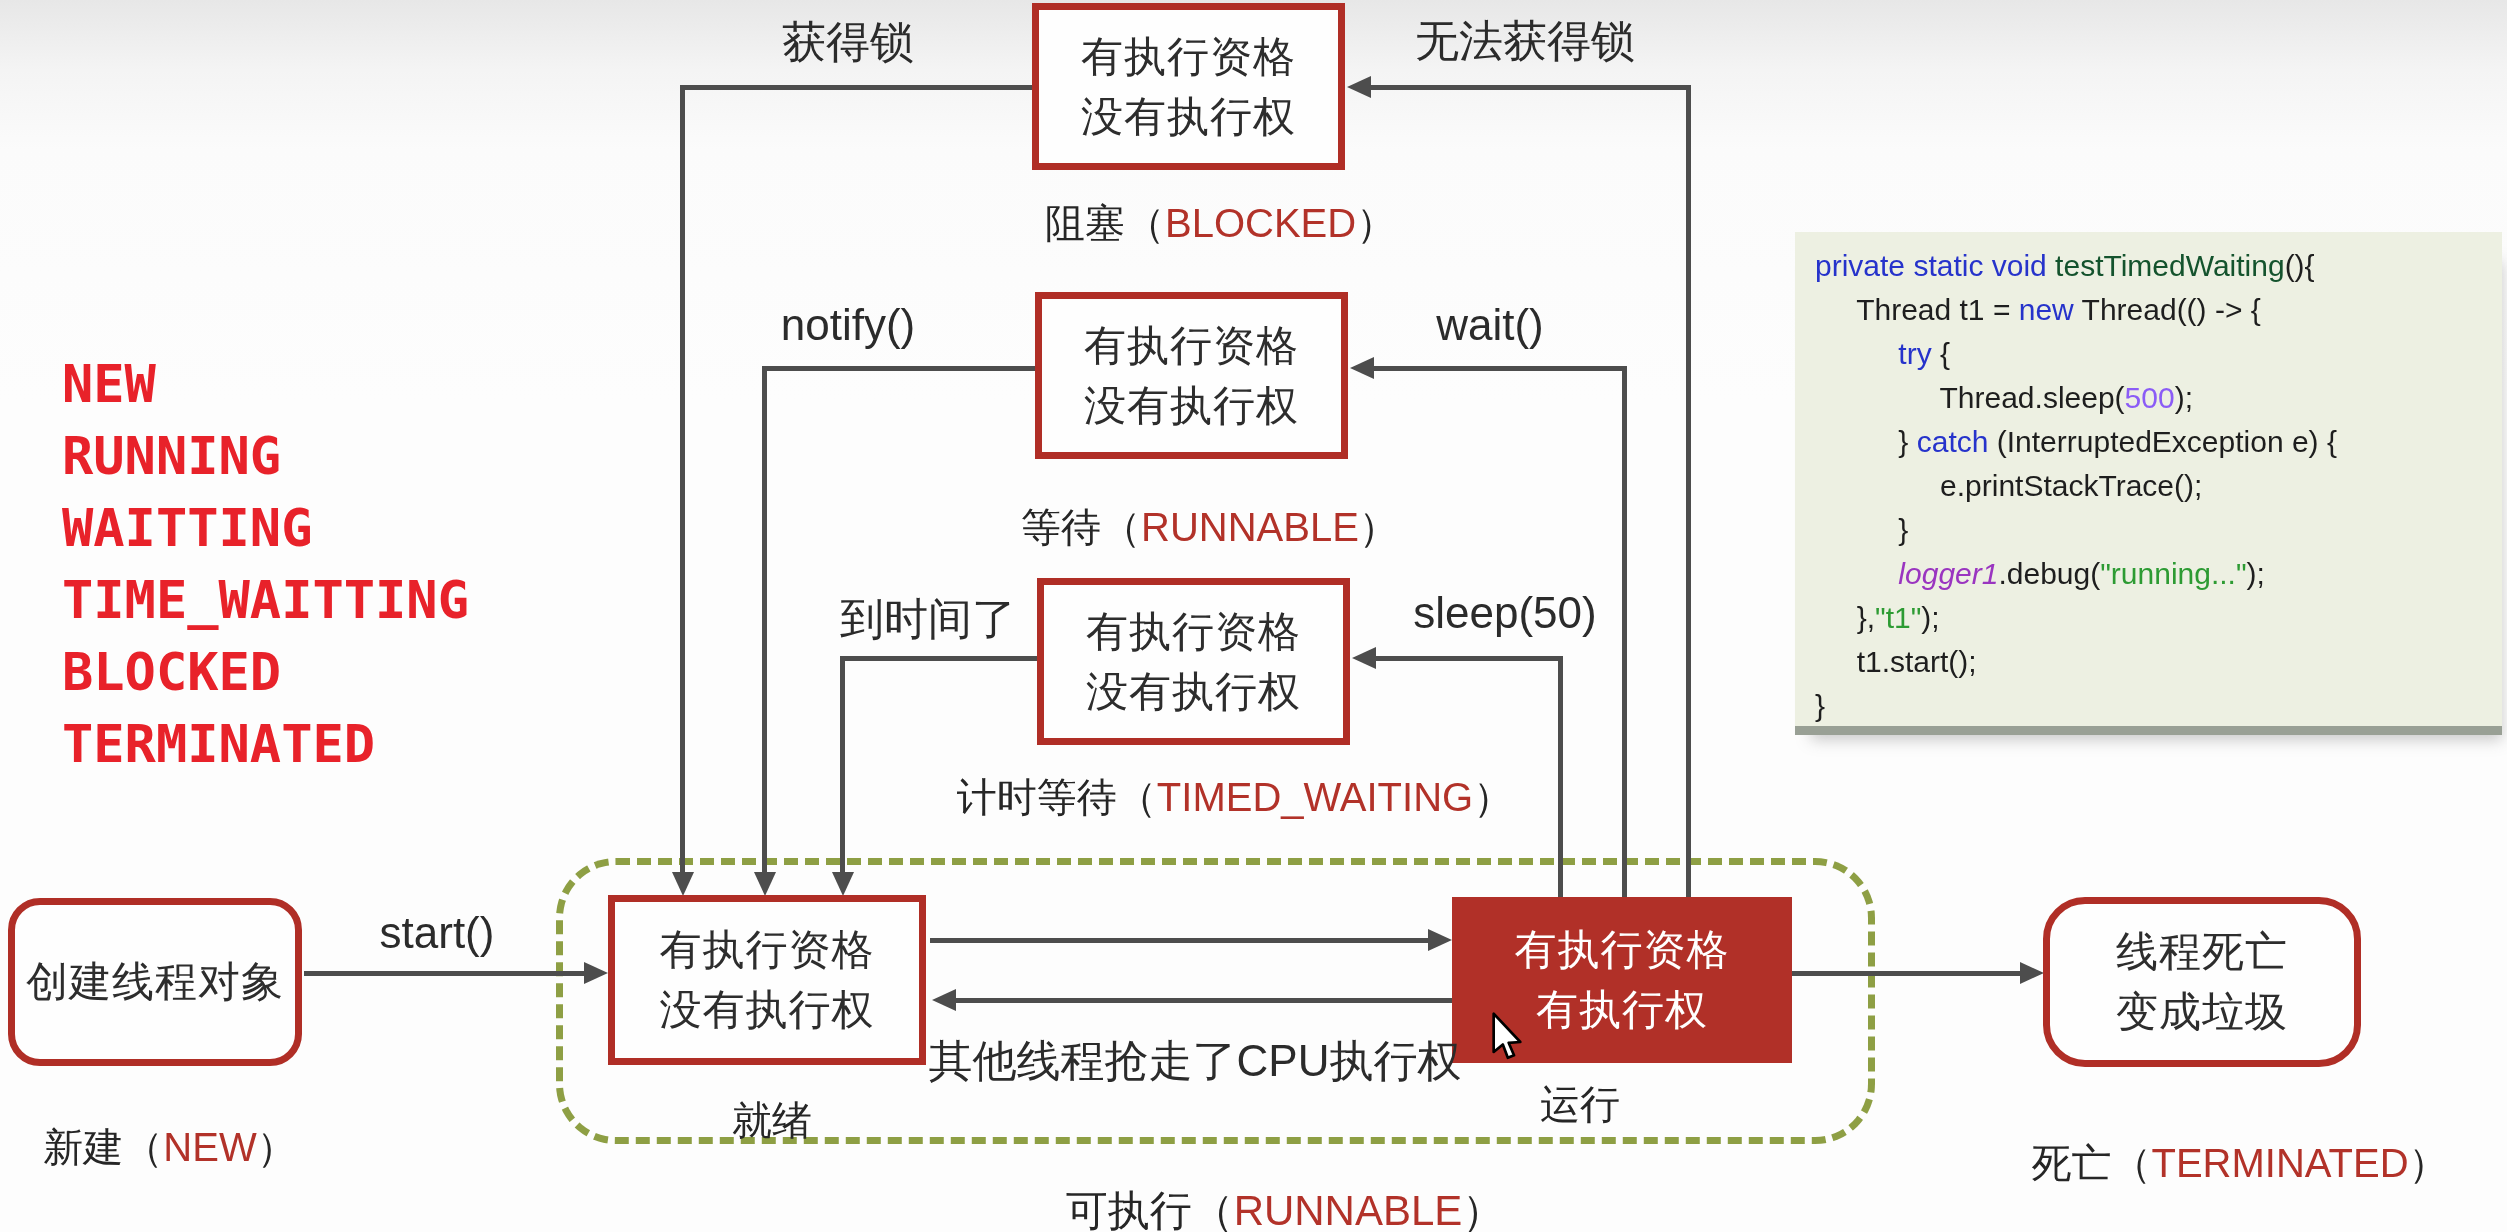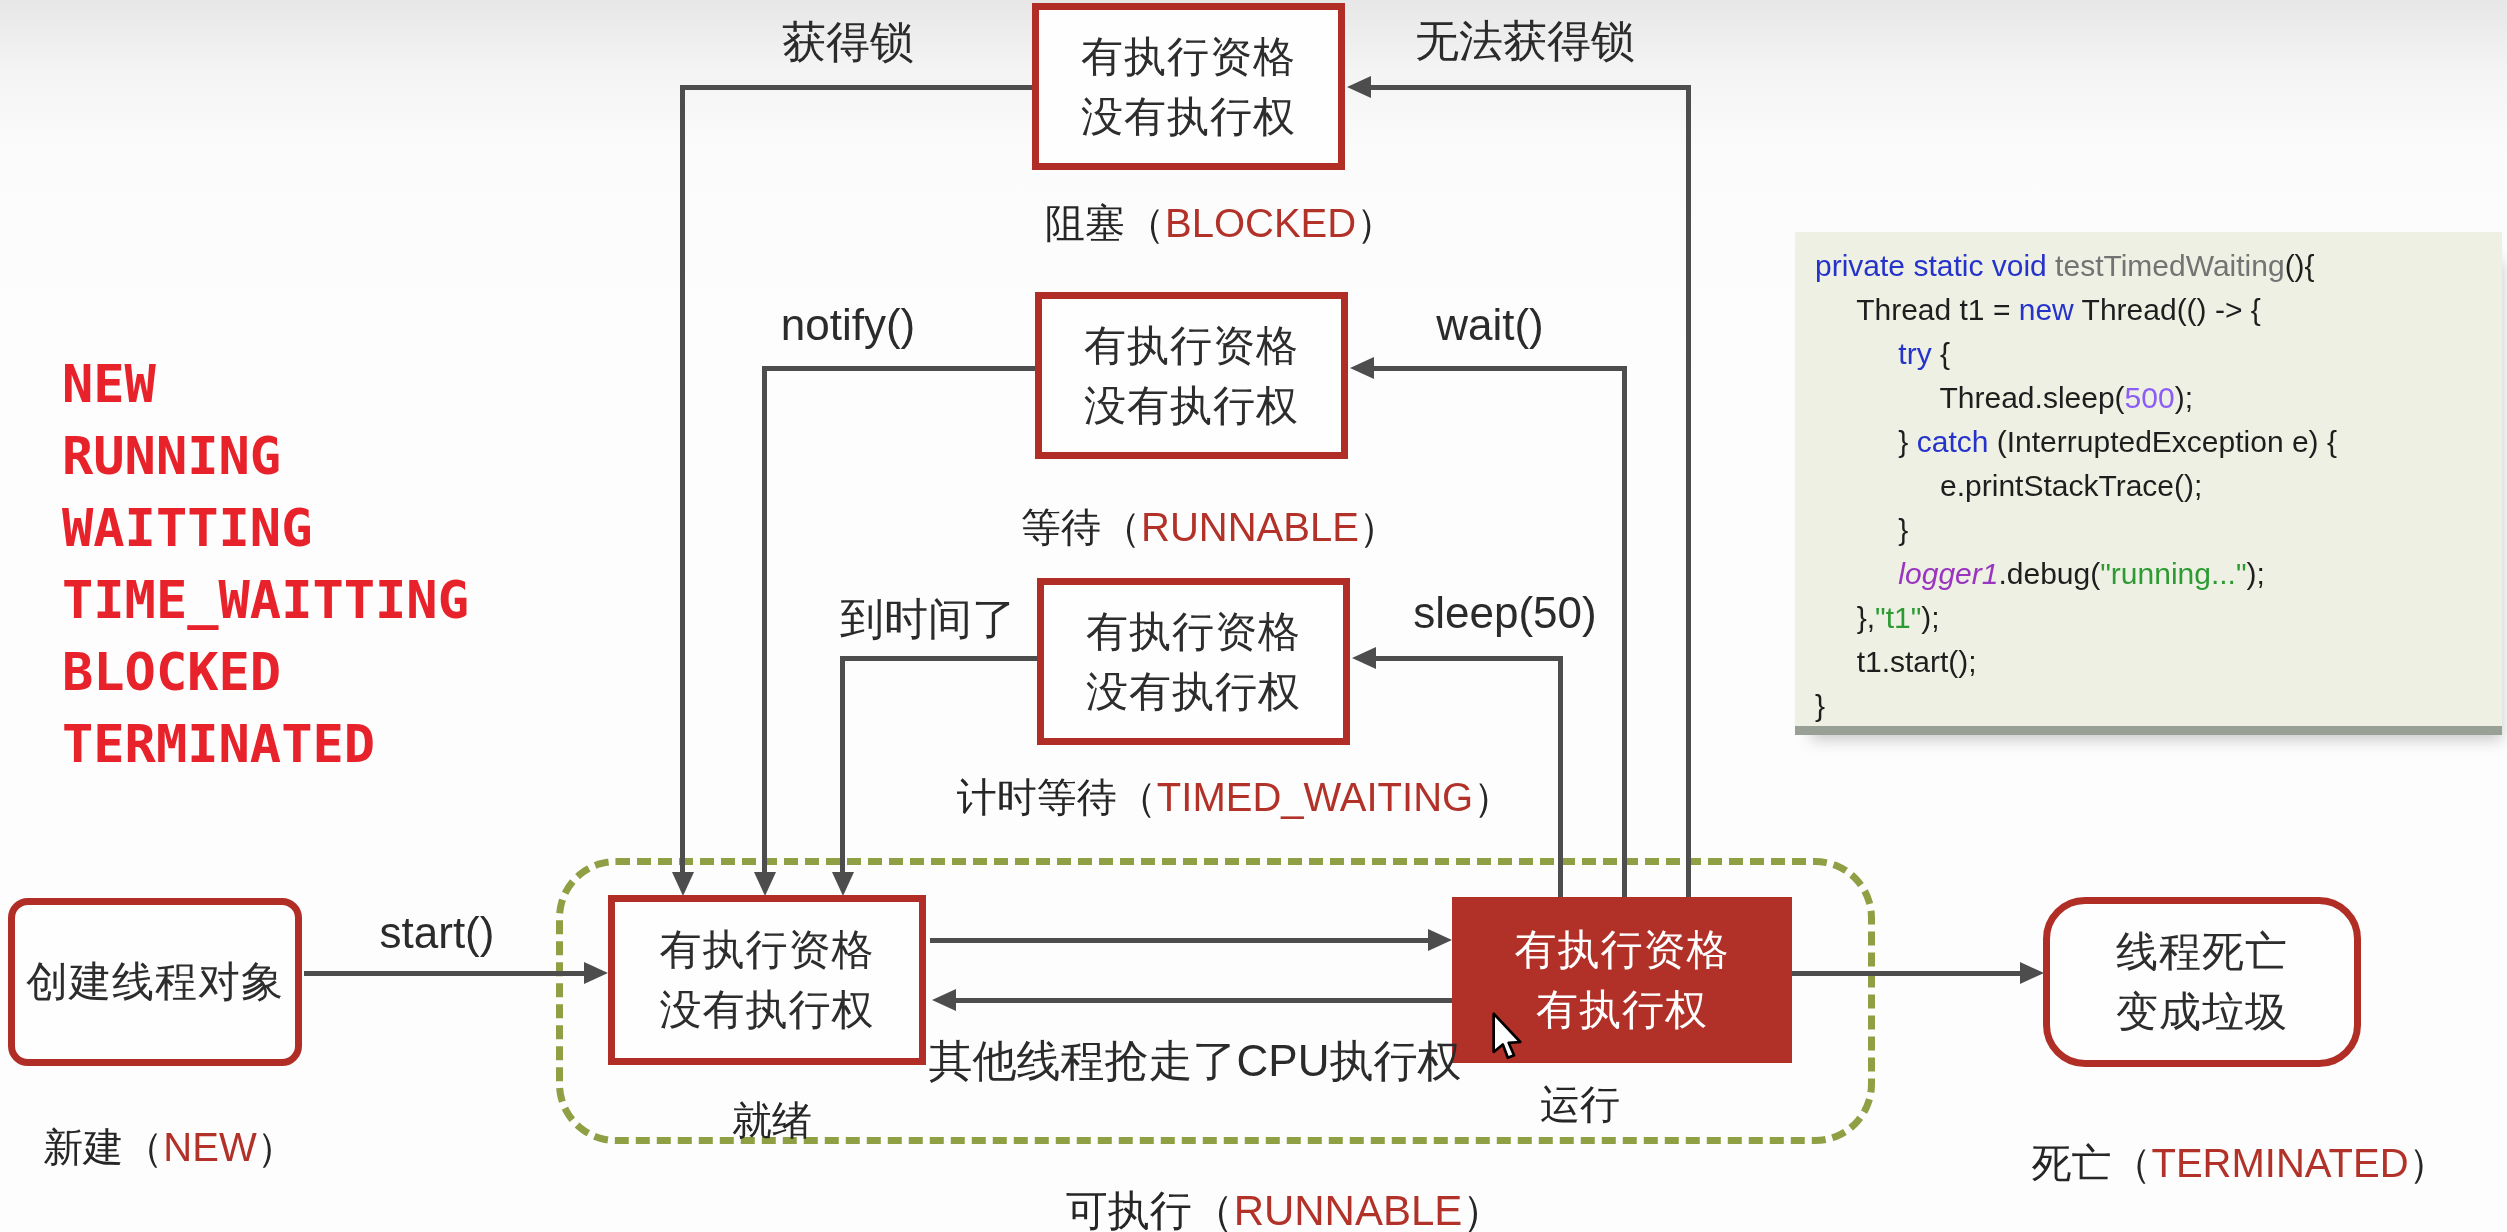--- a/index.html
+++ b/index.html
@@ -12,21 +12,21 @@
     position:relative;width:2507px;height:1232px;
     background:linear-gradient(180deg,#e7e7e7 0px,#f4f4f4 70px,#fbfbfb 150px,#fdfdfd 400px,#fdfdfd 100%);
   }
   .box{
     position:absolute;box-sizing:border-box;
     border:7px solid #b02e26;background:#fefefe;
     display:flex;flex-direction:column;align-items:center;justify-content:center;
     font-size:42px;line-height:60px;color:#2d2d2d;letter-spacing:1px;
   }
   .box.filled{background:#b13028;border:none;color:#fff;}
-  .box.rounded{border-radius:20px;}
+  .box.rounded{border-radius:32px;}
   .lbl{
     position:absolute;font-size:40px;color:#262626;text-align:center;white-space:nowrap;
   }
   .lbl .red-en{color:#b23229;}
   .edge-lbl{
     position:absolute;font-size:44px;color:#2b2b2b;text-align:center;white-space:nowrap;
   }
   .hline,.vline{position:absolute;background:#4d4d4d;}
   .hline{height:5px;}
   .vline{width:5px;}
@@ -48,21 +48,21 @@
     position:absolute;left:1795px;top:232px;width:707px;height:494px;
     box-sizing:border-box;background:#edf0e2;
     box-shadow:0 9px 0 #99a095, 8px 22px 14px -8px rgba(140,140,140,.45);
     padding:12px 0 0 20px;overflow:hidden;
   }
   .code-line{
     font-size:30px;line-height:44px;color:#1e1e1e;white-space:pre;
     font-family:"Liberation Sans", sans-serif;
   }
   .code-line .kw{color:#2633cb;}
-  .code-line .fn{color:#737373;}
+  .code-line .fn{color:#14532d;}
   .code-line .num{color:#8b5cf6;}
   .code-line .str{color:#2d9b33;}
   .code-line .fld{color:#9a35c0;font-style:italic;}
   .code-line .it{}
   #mouse-cursor{position:absolute;left:1490px;top:1012px;}
 </style>
 </head>
 <body>
 
 <div id="stage">

